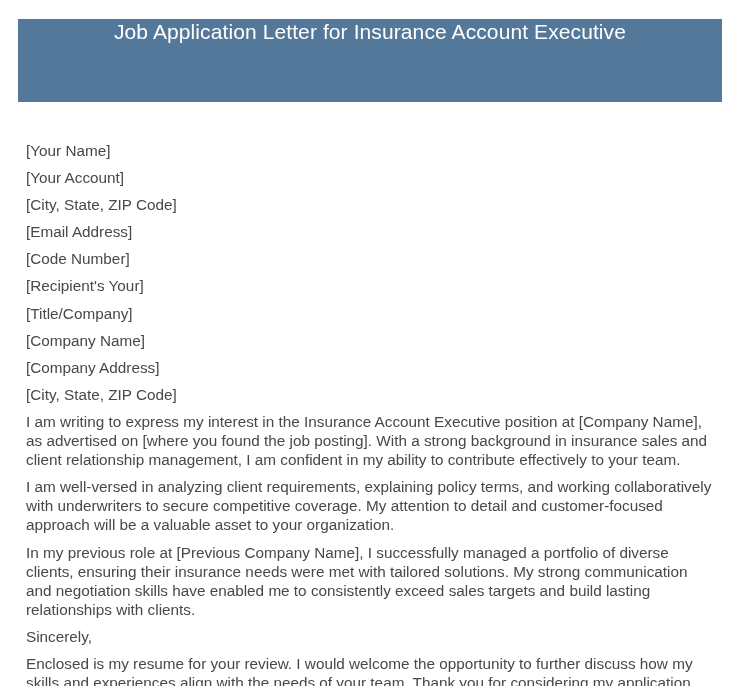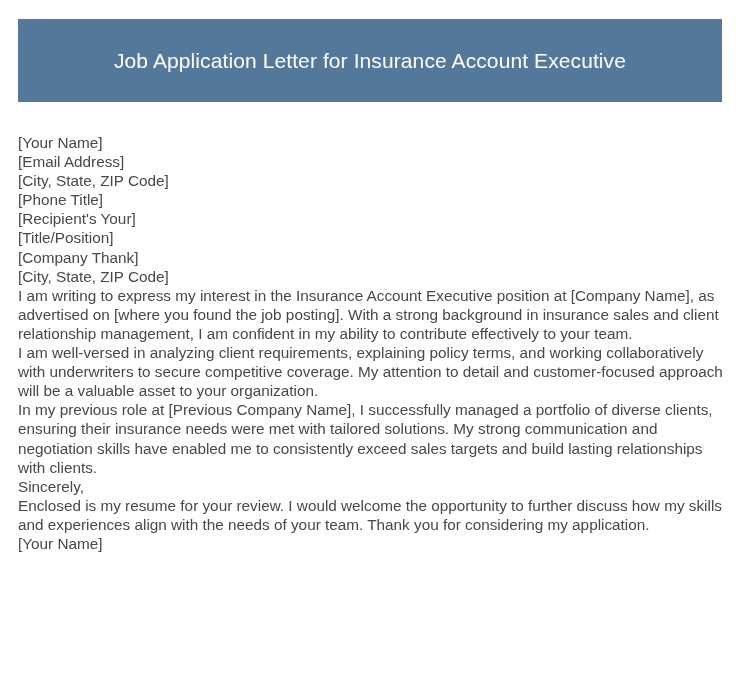--- a/index.html
+++ b/index.html
@@ -20,21 +20,21 @@
     background: #ffffff;
   }
   .header-banner {
     position: absolute;
     left: 18px;
     top: 19px;
     width: 704px;
     height: 83px;
     background: #54789a;
     display: flex;
-    align-items: center;
+    align-items: flex-start;
     justify-content: center;
     box-sizing: border-box;
   }
   .header-title {
     color: #ffffff;
     font-size: 21px;
     font-weight: 400;
     letter-spacing: 0.1px;
     text-align: center;
     line-height: 1.2;
@@ -45,43 +45,45 @@
     position: absolute;
     left: 18px;
     top: 133px;
     width: 706px;
     color: #484848;
     font-size: 15.3px;
     line-height: 19.1px;
     font-family: "Liberation Sans", sans-serif;
   }
   .letter-line {
-    margin: 0;
+    margin: 8px;
     padding: 0;
     text-align: left;
     word-spacing: 0px;
   }
 </style>
 </head>
 <body>
 
 <div class="page">
 
   <div class="header-banner">
     <div class="header-title">Job Application Letter for Insurance Account Executive</div>
   </div>
 
   <div class="letter-body">
     <p class="letter-line">[Your Name]</p>
+    <p class="letter-line">[Your Account]</p>
+    <p class="letter-line">[City, State, ZIP Code]</p>
     <p class="letter-line">[Email Address]</p>
-    <p class="letter-line">[City, State, ZIP Code]</p>
-    <p class="letter-line">[Phone Title]</p>
+    <p class="letter-line">[Code Number]</p>
     <p class="letter-line">[Recipient's Your]</p>
-    <p class="letter-line">[Title/Position]</p>
-    <p class="letter-line">[Company Thank]</p>
+    <p class="letter-line">[Title/Company]</p>
+    <p class="letter-line">[Company Name]</p>
+    <p class="letter-line">[Company Address]</p>
     <p class="letter-line">[City, State, ZIP Code]</p>
     <p class="letter-line">I am writing to express my interest in the Insurance Account Executive position at [Company Name], as advertised on [where you found the job posting]. With a strong background in insurance sales and client relationship management, I am confident in my ability to contribute effectively to your team.</p>
     <p class="letter-line">I am well-versed in analyzing client requirements, explaining policy terms, and working collaboratively with underwriters to secure competitive coverage. My attention to detail and customer-focused approach will be a valuable asset to your organization.</p>
     <p class="letter-line">In my previous role at [Previous Company Name], I successfully managed a portfolio of diverse clients, ensuring their insurance needs were met with tailored solutions. My strong communication and negotiation skills have enabled me to consistently exceed sales targets and build lasting relationships with clients.</p>
     <p class="letter-line">Sincerely,</p>
     <p class="letter-line">Enclosed is my resume for your review. I would welcome the opportunity to further discuss how my skills and experiences align with the needs of your team. Thank you for considering my application.</p>
     <p class="letter-line">[Your Name]</p>
   </div>
 
 </div>

